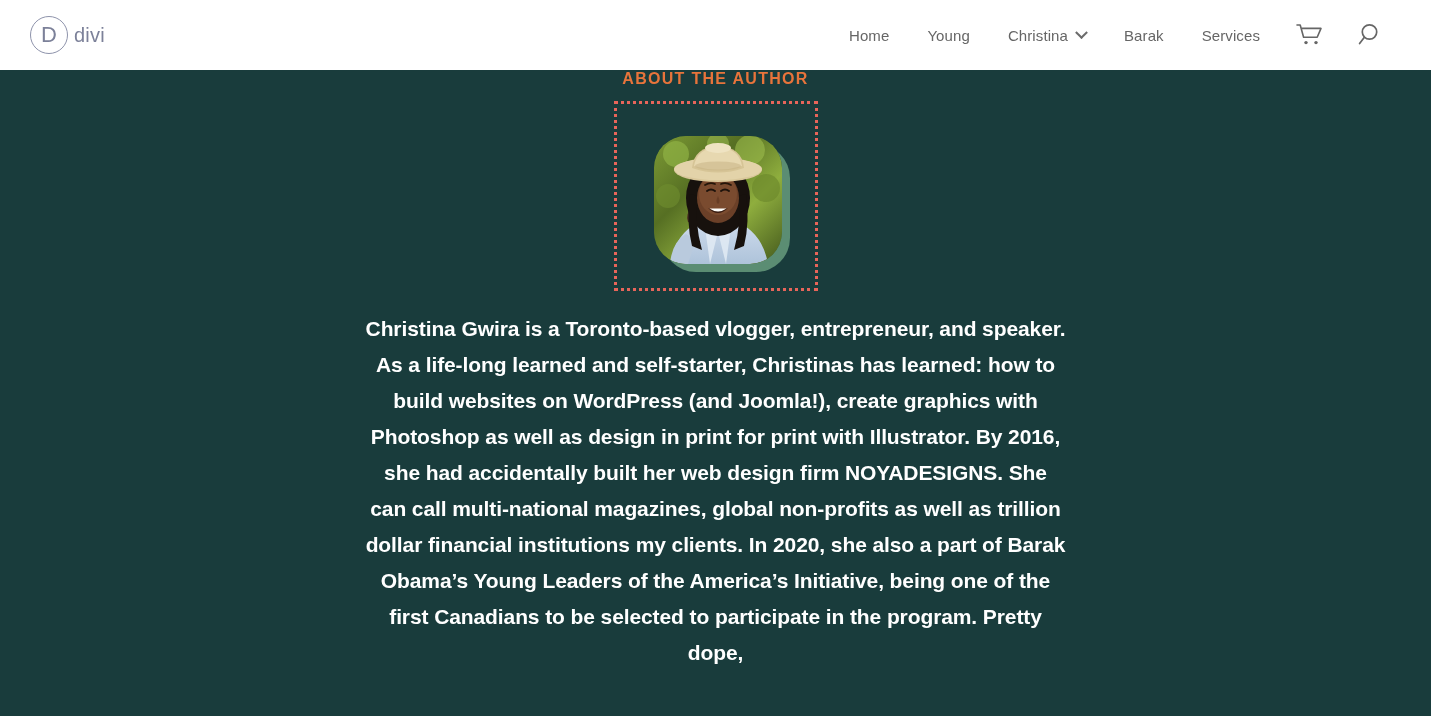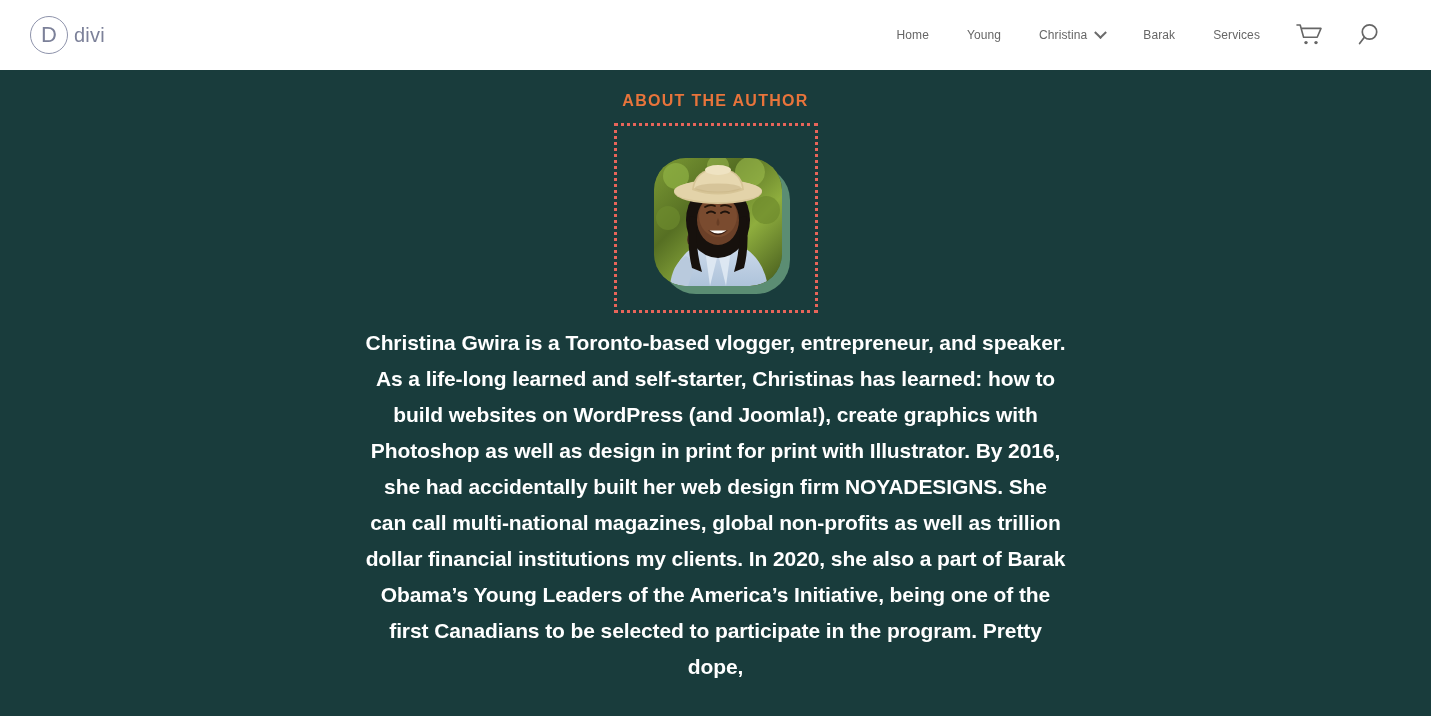--- a/index.html
+++ b/index.html
@@ -42,21 +42,21 @@
     font-weight:400;
   }
 
   #primary-nav {
     margin-left:auto;
     margin-right:30px;
     display:flex; align-items:center;
   }
   #primary-nav .nav-item {
     color:#666666;
-    font-size:12px;
+    font-size:15px;
     text-decoration:none;
     padding:0 19px;
     display:flex; align-items:center; gap:9px;
     white-space:nowrap;
     letter-spacing:0.1px;
   }
   .chev {
     display:inline-block;
     width:9px; height:9px;
     border-right:2px solid #6b6b6b;
@@ -75,21 +75,20 @@
     position:relative;
     width:1431px;
     height:646px;
     background:#193c3c;
     display:flex;
     flex-direction:column;
     align-items:center;
   }
 
   #eyebrow-heading {
-    margin-top:22px;
     color:#e8743b;
     font-size:16px;
     font-weight:bold;
     letter-spacing:1.3px;
     text-transform:uppercase;
   }
 
   
   #author-photo-frame {
     position:relative;
@@ -117,21 +116,21 @@
   #author-name {
     margin-top:6px;
     color:#ffffff;
     font-size:53px;
     font-weight:400;
     letter-spacing:-0.3px;
     line-height:1.1;
   }
 
   #author-bio {
-    margin-top:12px;
+    margin-top:20px;
     width:700px;
     color:#ffffff;
     font-size:21px;
     font-weight:bold;
     line-height:36px;
     text-align:center;
     letter-spacing:-0.1px;
   }
 </style>
 </head>

